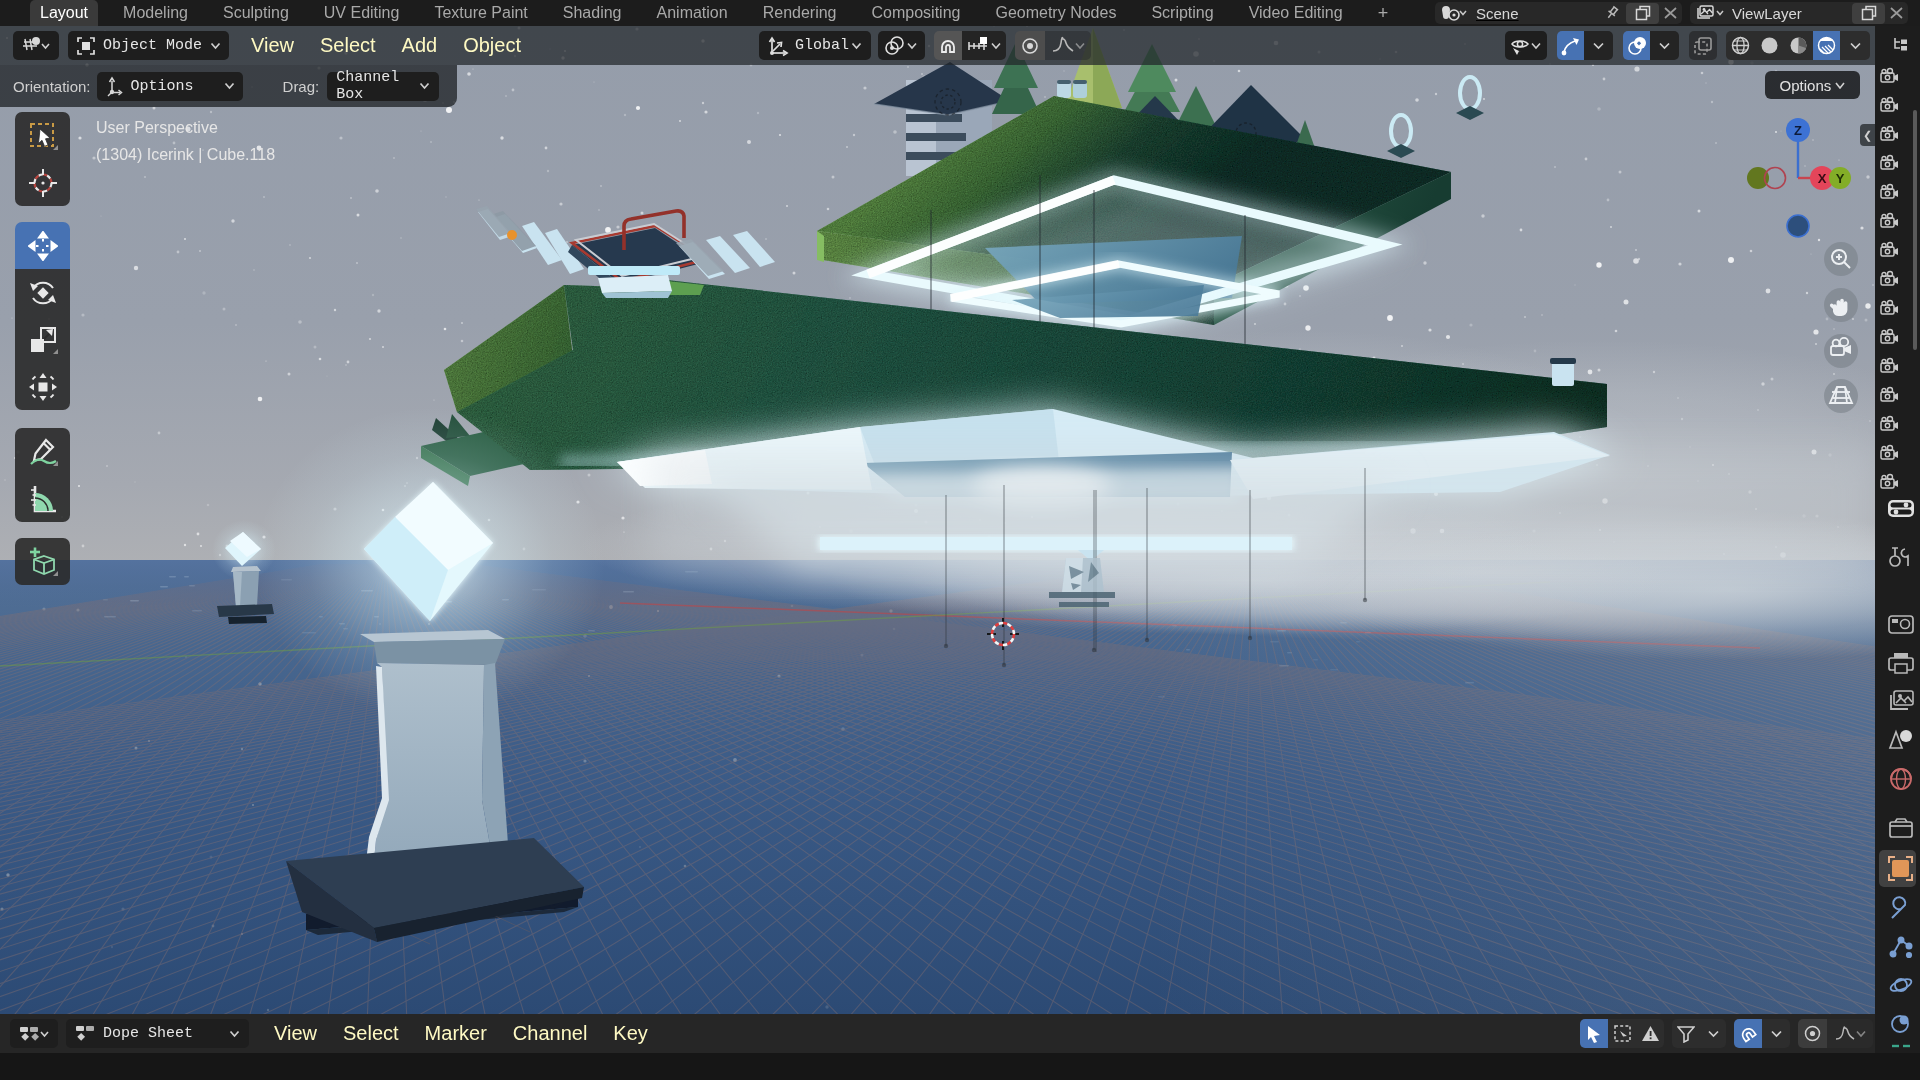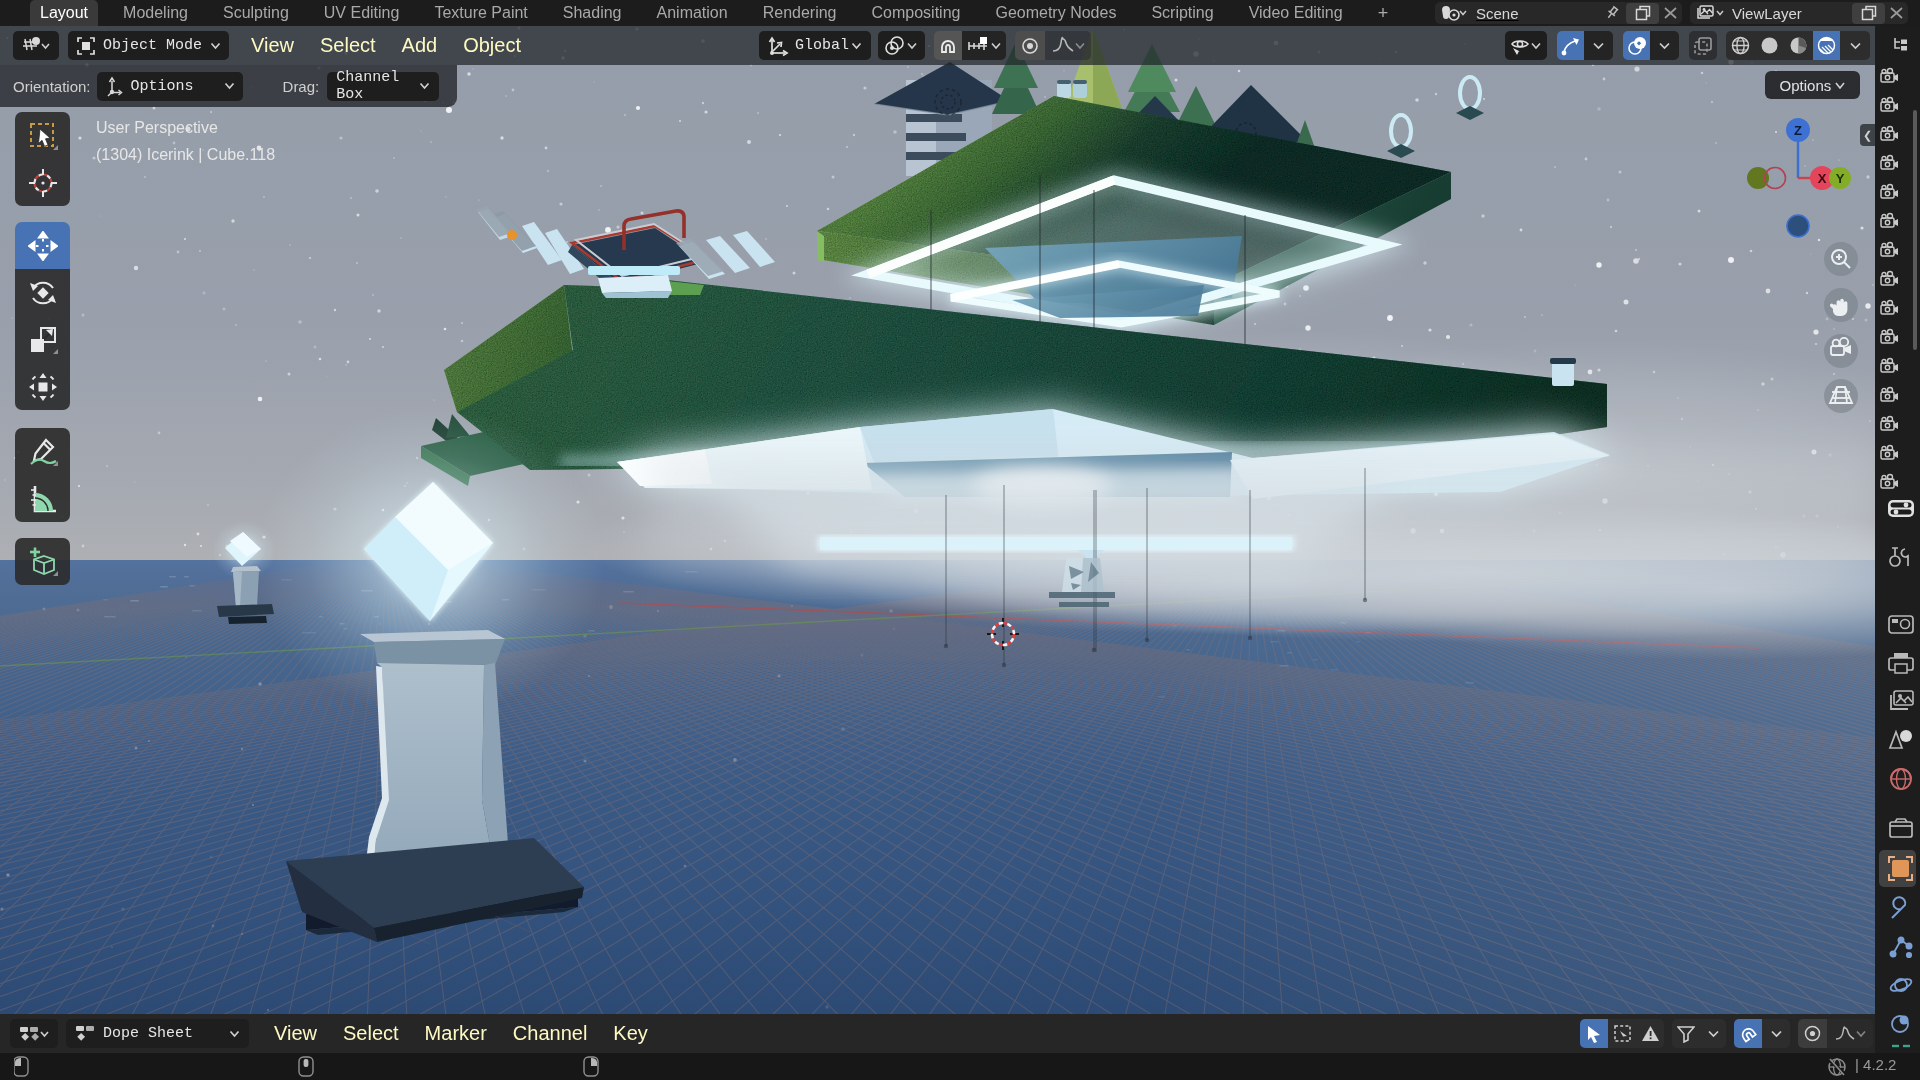--- a/index.html
+++ b/index.html
@@ -1909,44 +1909,20 @@
               <path d="M1,14 Q7,14 8,7 T10,3 Q12,3 13,7 T19,14" fill="none" stroke="#b8b8b8" stroke-width="1.5"></path>
             </svg>
         <svg width="10" height="8" style="margin-left:1px;opacity:0.55">
               <path d="M1 1.5 L5 6 L9 1.5" stroke="#cfcfcf" stroke-width="1.6" fill="none"></path>
             </svg>
       </div>
     </div>
   </div>
 </div>
 
-<div class="abs" id="statusbar">
-  <svg class="abs" style="left:14px;top:3px" width="700" height="22">
-    <g>
-      <rect x="0" y="1" width="14" height="19" rx="4.5" fill="none" stroke="#909090" stroke-width="1.4"></rect>
-      <path d="M1,10 L7,10 L7,2 a6,4.5 0 0 0 -6,4 z" fill="#b8b8b8"></path>
-    </g>
-    <g transform="translate(285,0)">
-      <rect x="0" y="1" width="14" height="19" rx="4.5" fill="none" stroke="#909090" stroke-width="1.4"></rect>
-      <rect x="4.6" y="3" width="4.8" height="8" rx="2" fill="#b8b8b8"></rect>
-    </g>
-    <g transform="translate(570,0)">
-      <rect x="0" y="1" width="14" height="19" rx="4.5" fill="none" stroke="#909090" stroke-width="1.4"></rect>
-      <path d="M13,10 L7,10 L7,2 a6,4.5 0 0 1 6,4 z" fill="#b8b8b8"></path>
-    </g>
-  </svg>
-  <svg class="abs" style="left:1827px;top:4px" width="22" height="20">
-    <circle cx="10" cy="10" r="8" fill="none" stroke="#8b8b8b" stroke-width="1.5"></circle>
-    <ellipse cx="10" cy="10" rx="3.5" ry="8" fill="none" stroke="#8b8b8b" stroke-width="1.3"></ellipse>
-    <line x1="2" y1="10" x2="18" y2="10" stroke="#8b8b8b" stroke-width="1.3"></line>
-    <line x1="2" y1="3" x2="18" y2="17" stroke="#171717" stroke-width="3"></line>
-    <line x1="3" y1="2" x2="17" y2="18" stroke="#8b8b8b" stroke-width="1.6"></line>
-  </svg>
-  <div class="abs" style="left:1855px;top:3px;color:#9a9a9a;font-size:15px;">| 4.2.2</div>
-</div>
 
 <div class="abs" id="topbar">
   <div class="tabs">
     <div class="tab active">Layout</div>
     <div class="tab">Modeling</div>
     <div class="tab">Sculpting</div>
     <div class="tab">UV Editing</div>
     <div class="tab">Texture Paint</div>
     <div class="tab">Shading</div>
     <div class="tab">Animation</div>

